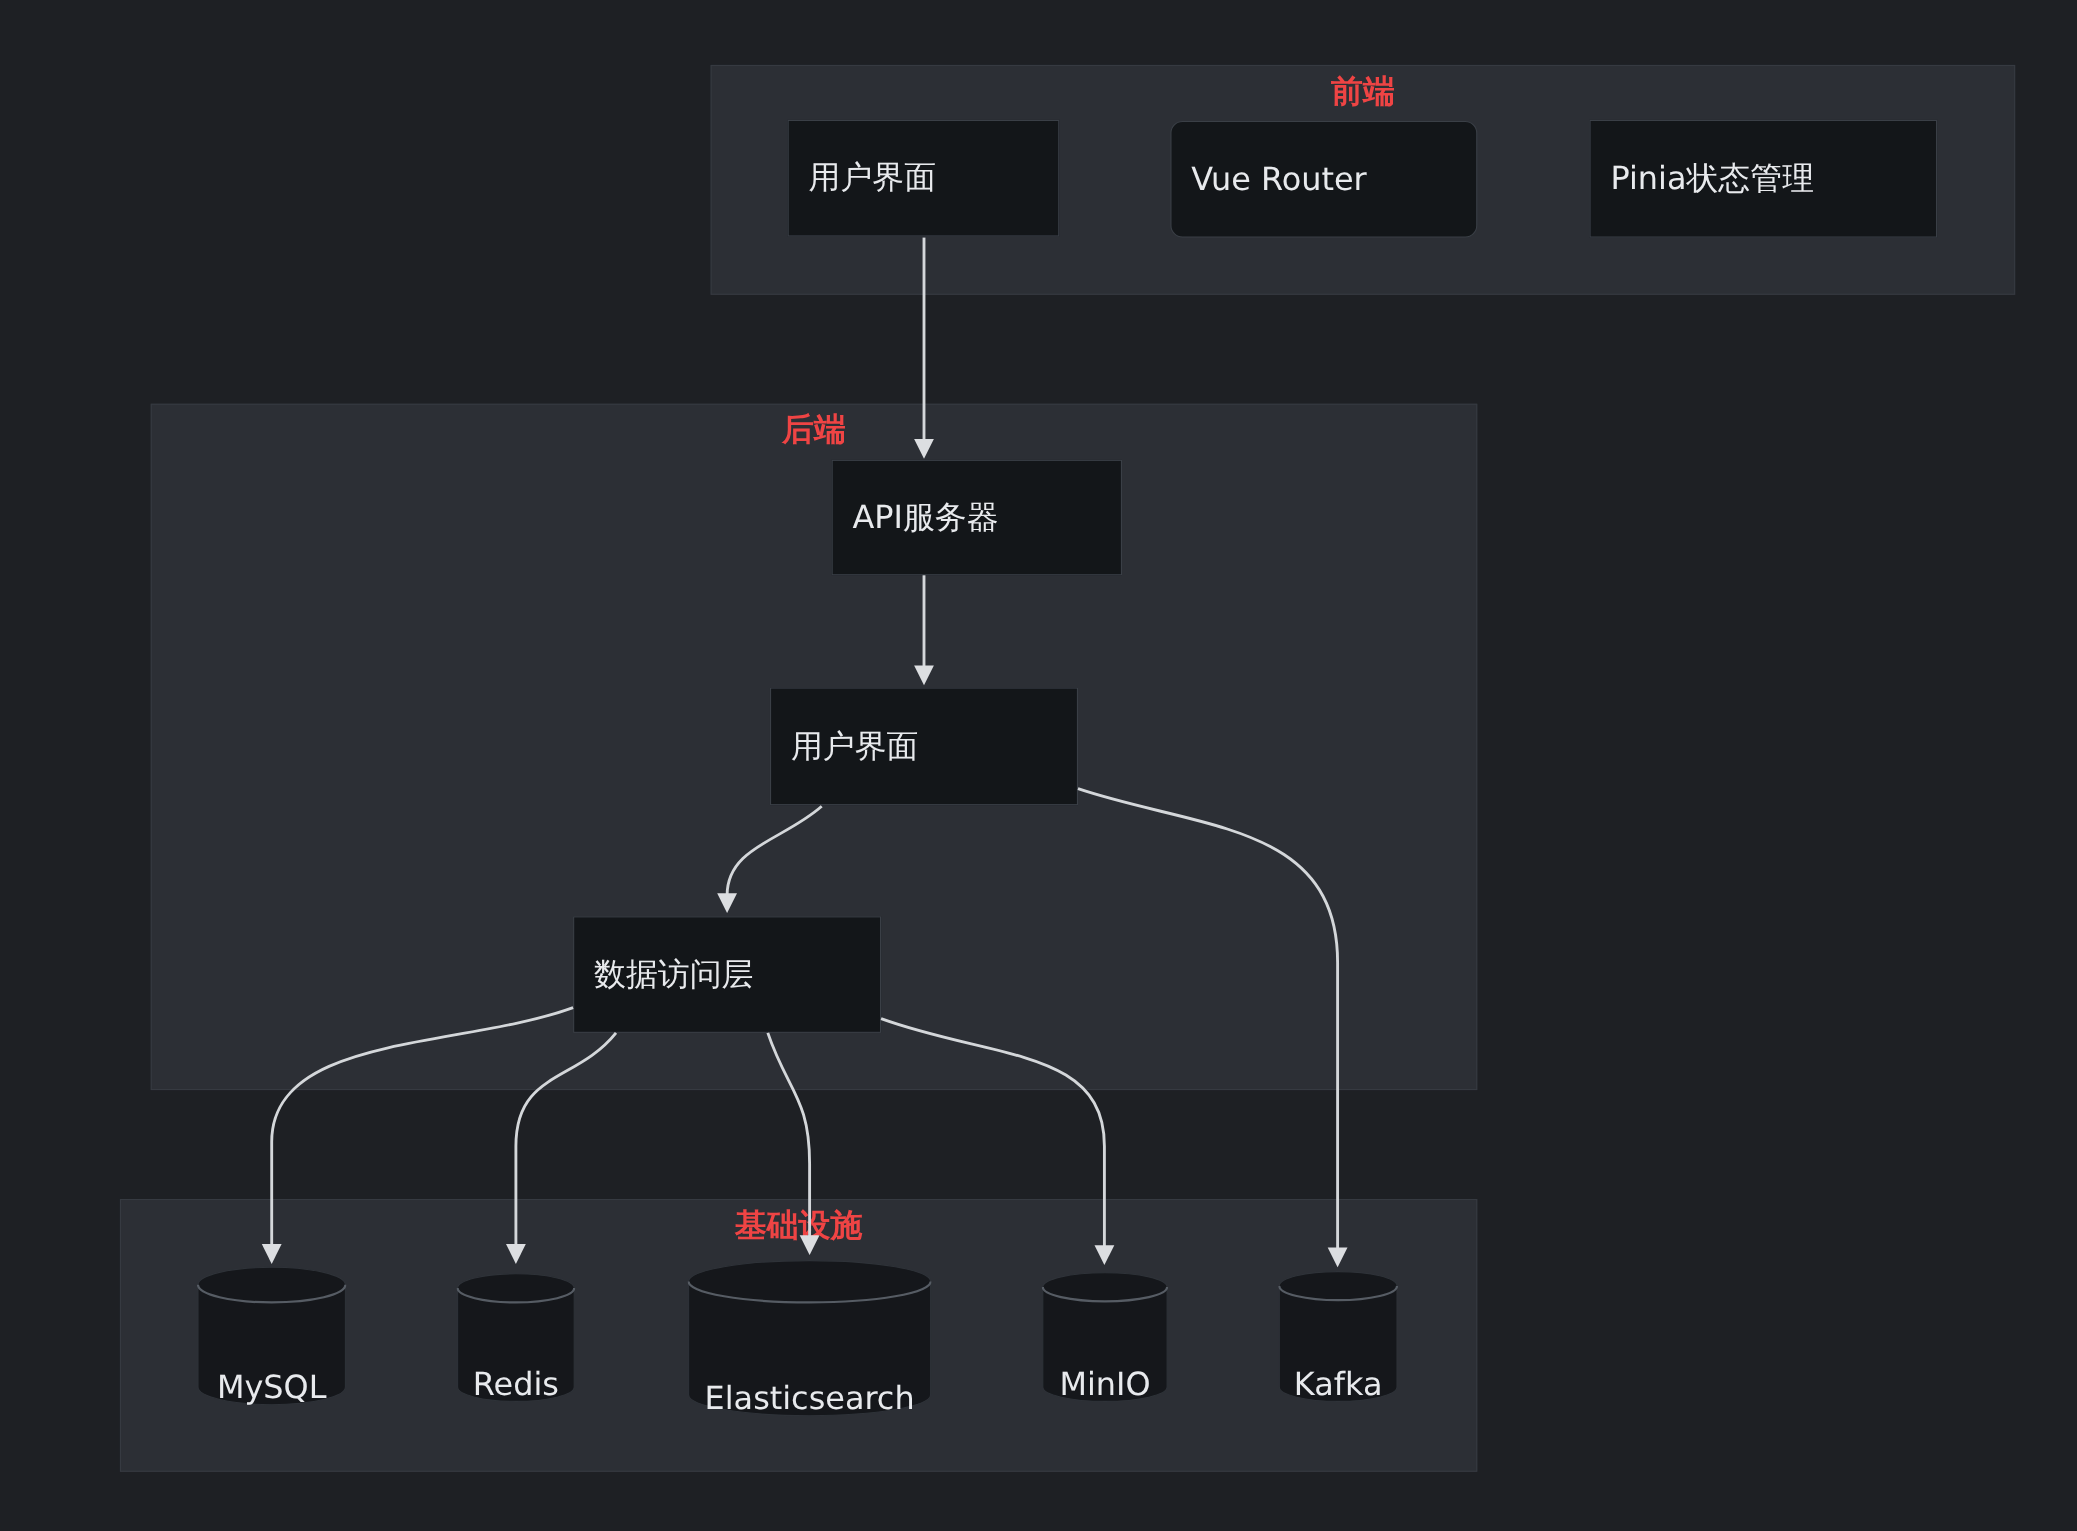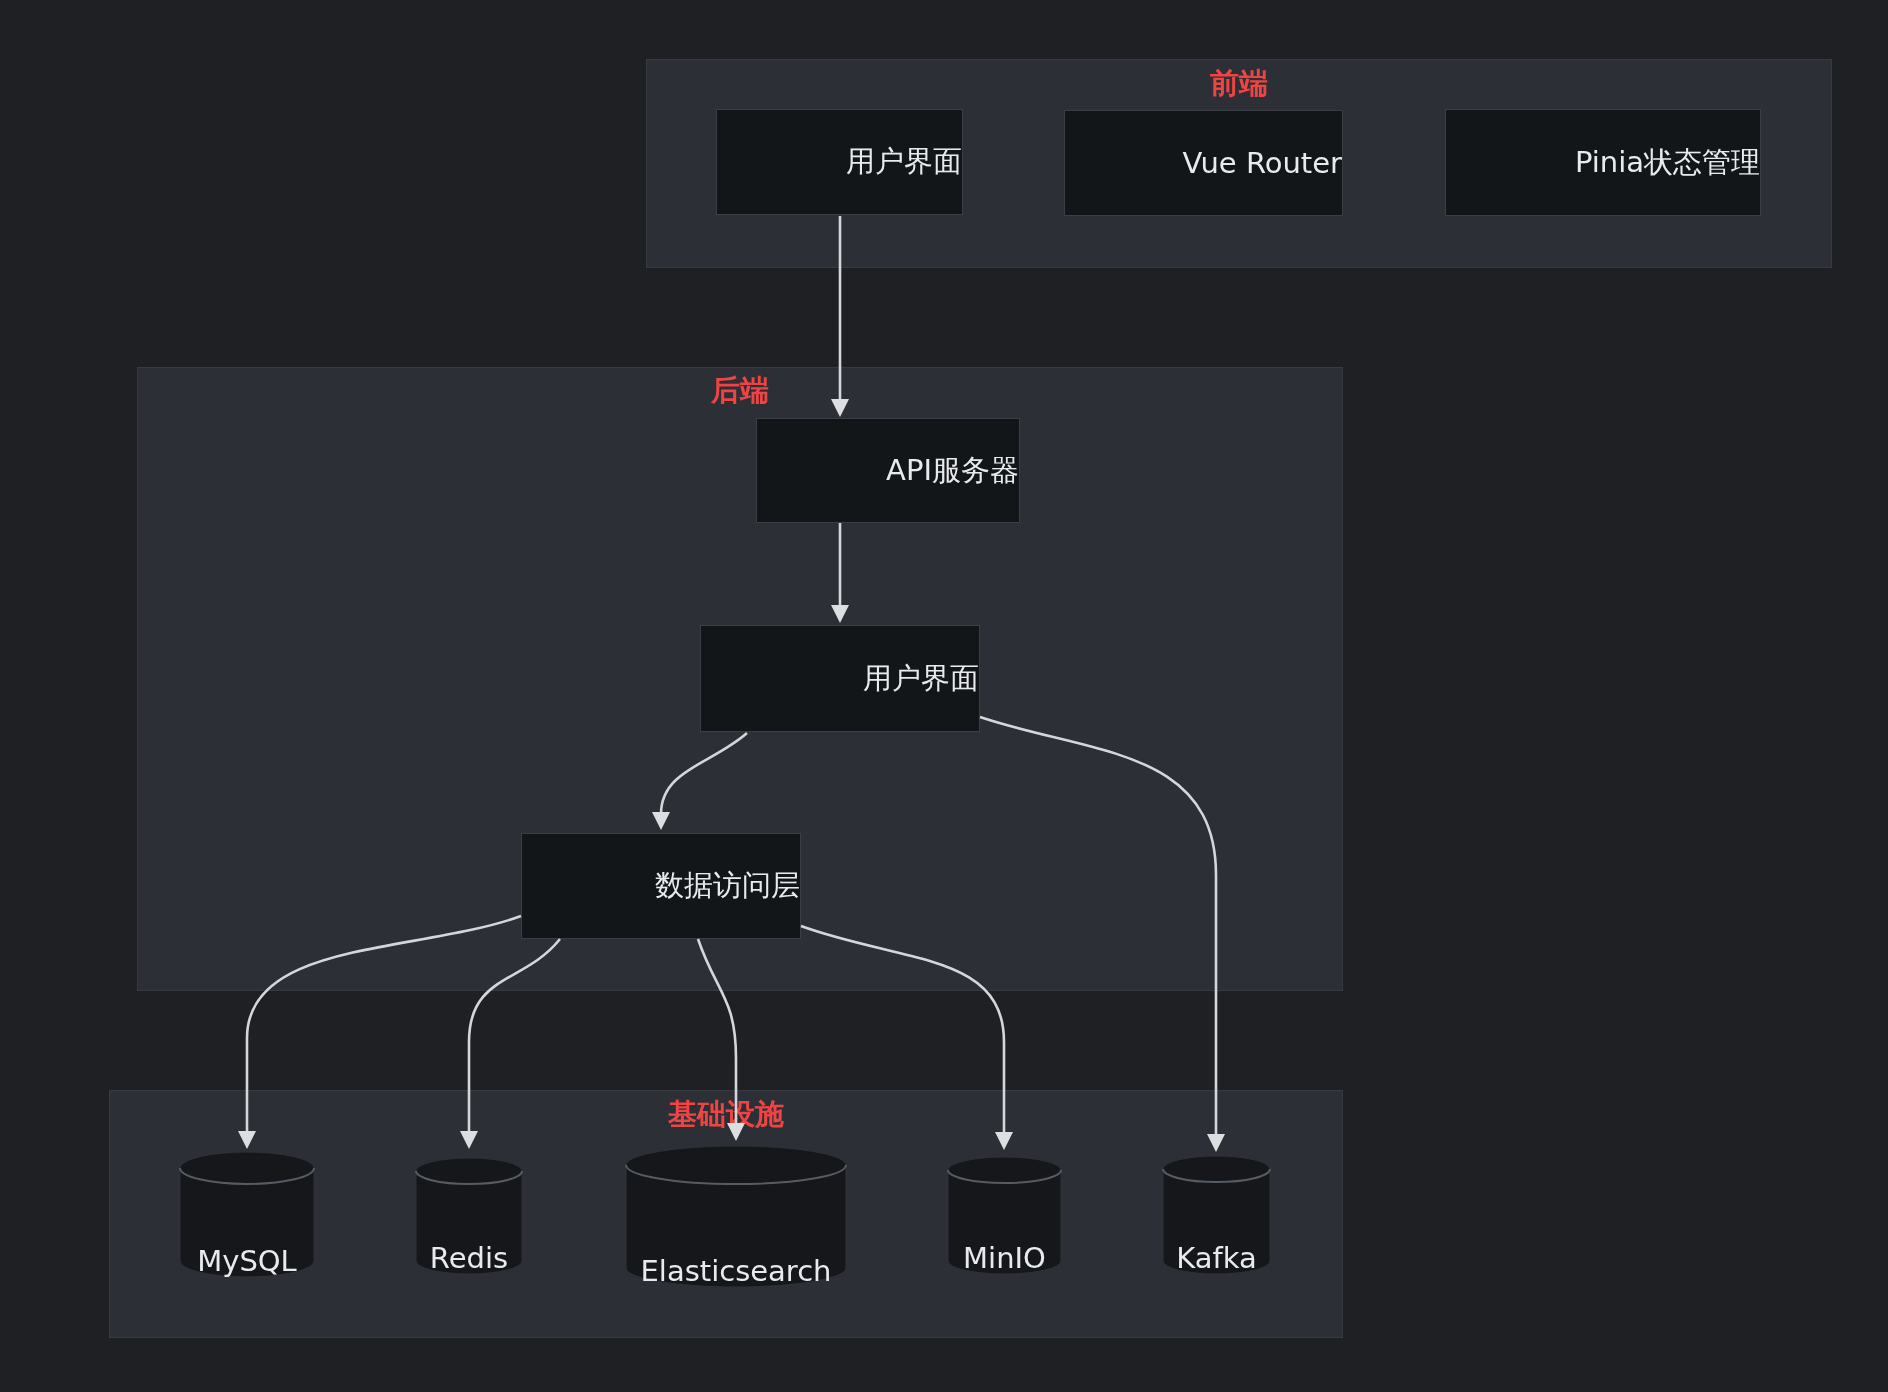--- a/index.html
+++ b/index.html
@@ -32,21 +32,22 @@
     color: #ef4444;
     line-height: 1.1;
   }
   .node {
     position: absolute;
     background: #131619;
     border: 1.5px solid #3a3f46;
     box-sizing: border-box;
     display: flex;
     align-items: center;
-    justify-content: flex-end;
+    justify-content: flex-start;
+    padding-left: 18px;
   }
   .node-label {
     font-size: 29px;
     font-weight: 500;
     color: #e8eaed;
     white-space: nowrap;
   }
   .cyl {
     position: absolute;
   }
@@ -105,21 +106,21 @@
   </div>
 
   <div class="group" style="left:109px; top:1090px; width:1234px; height:248px;">
     <div class="group-label">基础设施</div>
   </div>
 
   <div class="node" style="left:716px; top:109px; width:247px; height:106px;">
     <span class="node-label">用户界面</span>
   </div>
 
-  <div class="node" style="left:1064px; top:110px; width:279px; height:106px;">
+  <div class="node" style="left:1064px; top:110px; width:279px; height:106px;border-radius:11px;">
     <span class="node-label">Vue Router</span>
   </div>
 
   <div class="node" style="left:1445px; top:109px; width:316px; height:107px;">
     <span class="node-label">Pinia状态管理</span>
   </div>
 
   <div class="node" style="left:708px; top:418px; width:264px; height:105px;margin-left:48px;">
     <span class="node-label">API服务器</span>
   </div>

